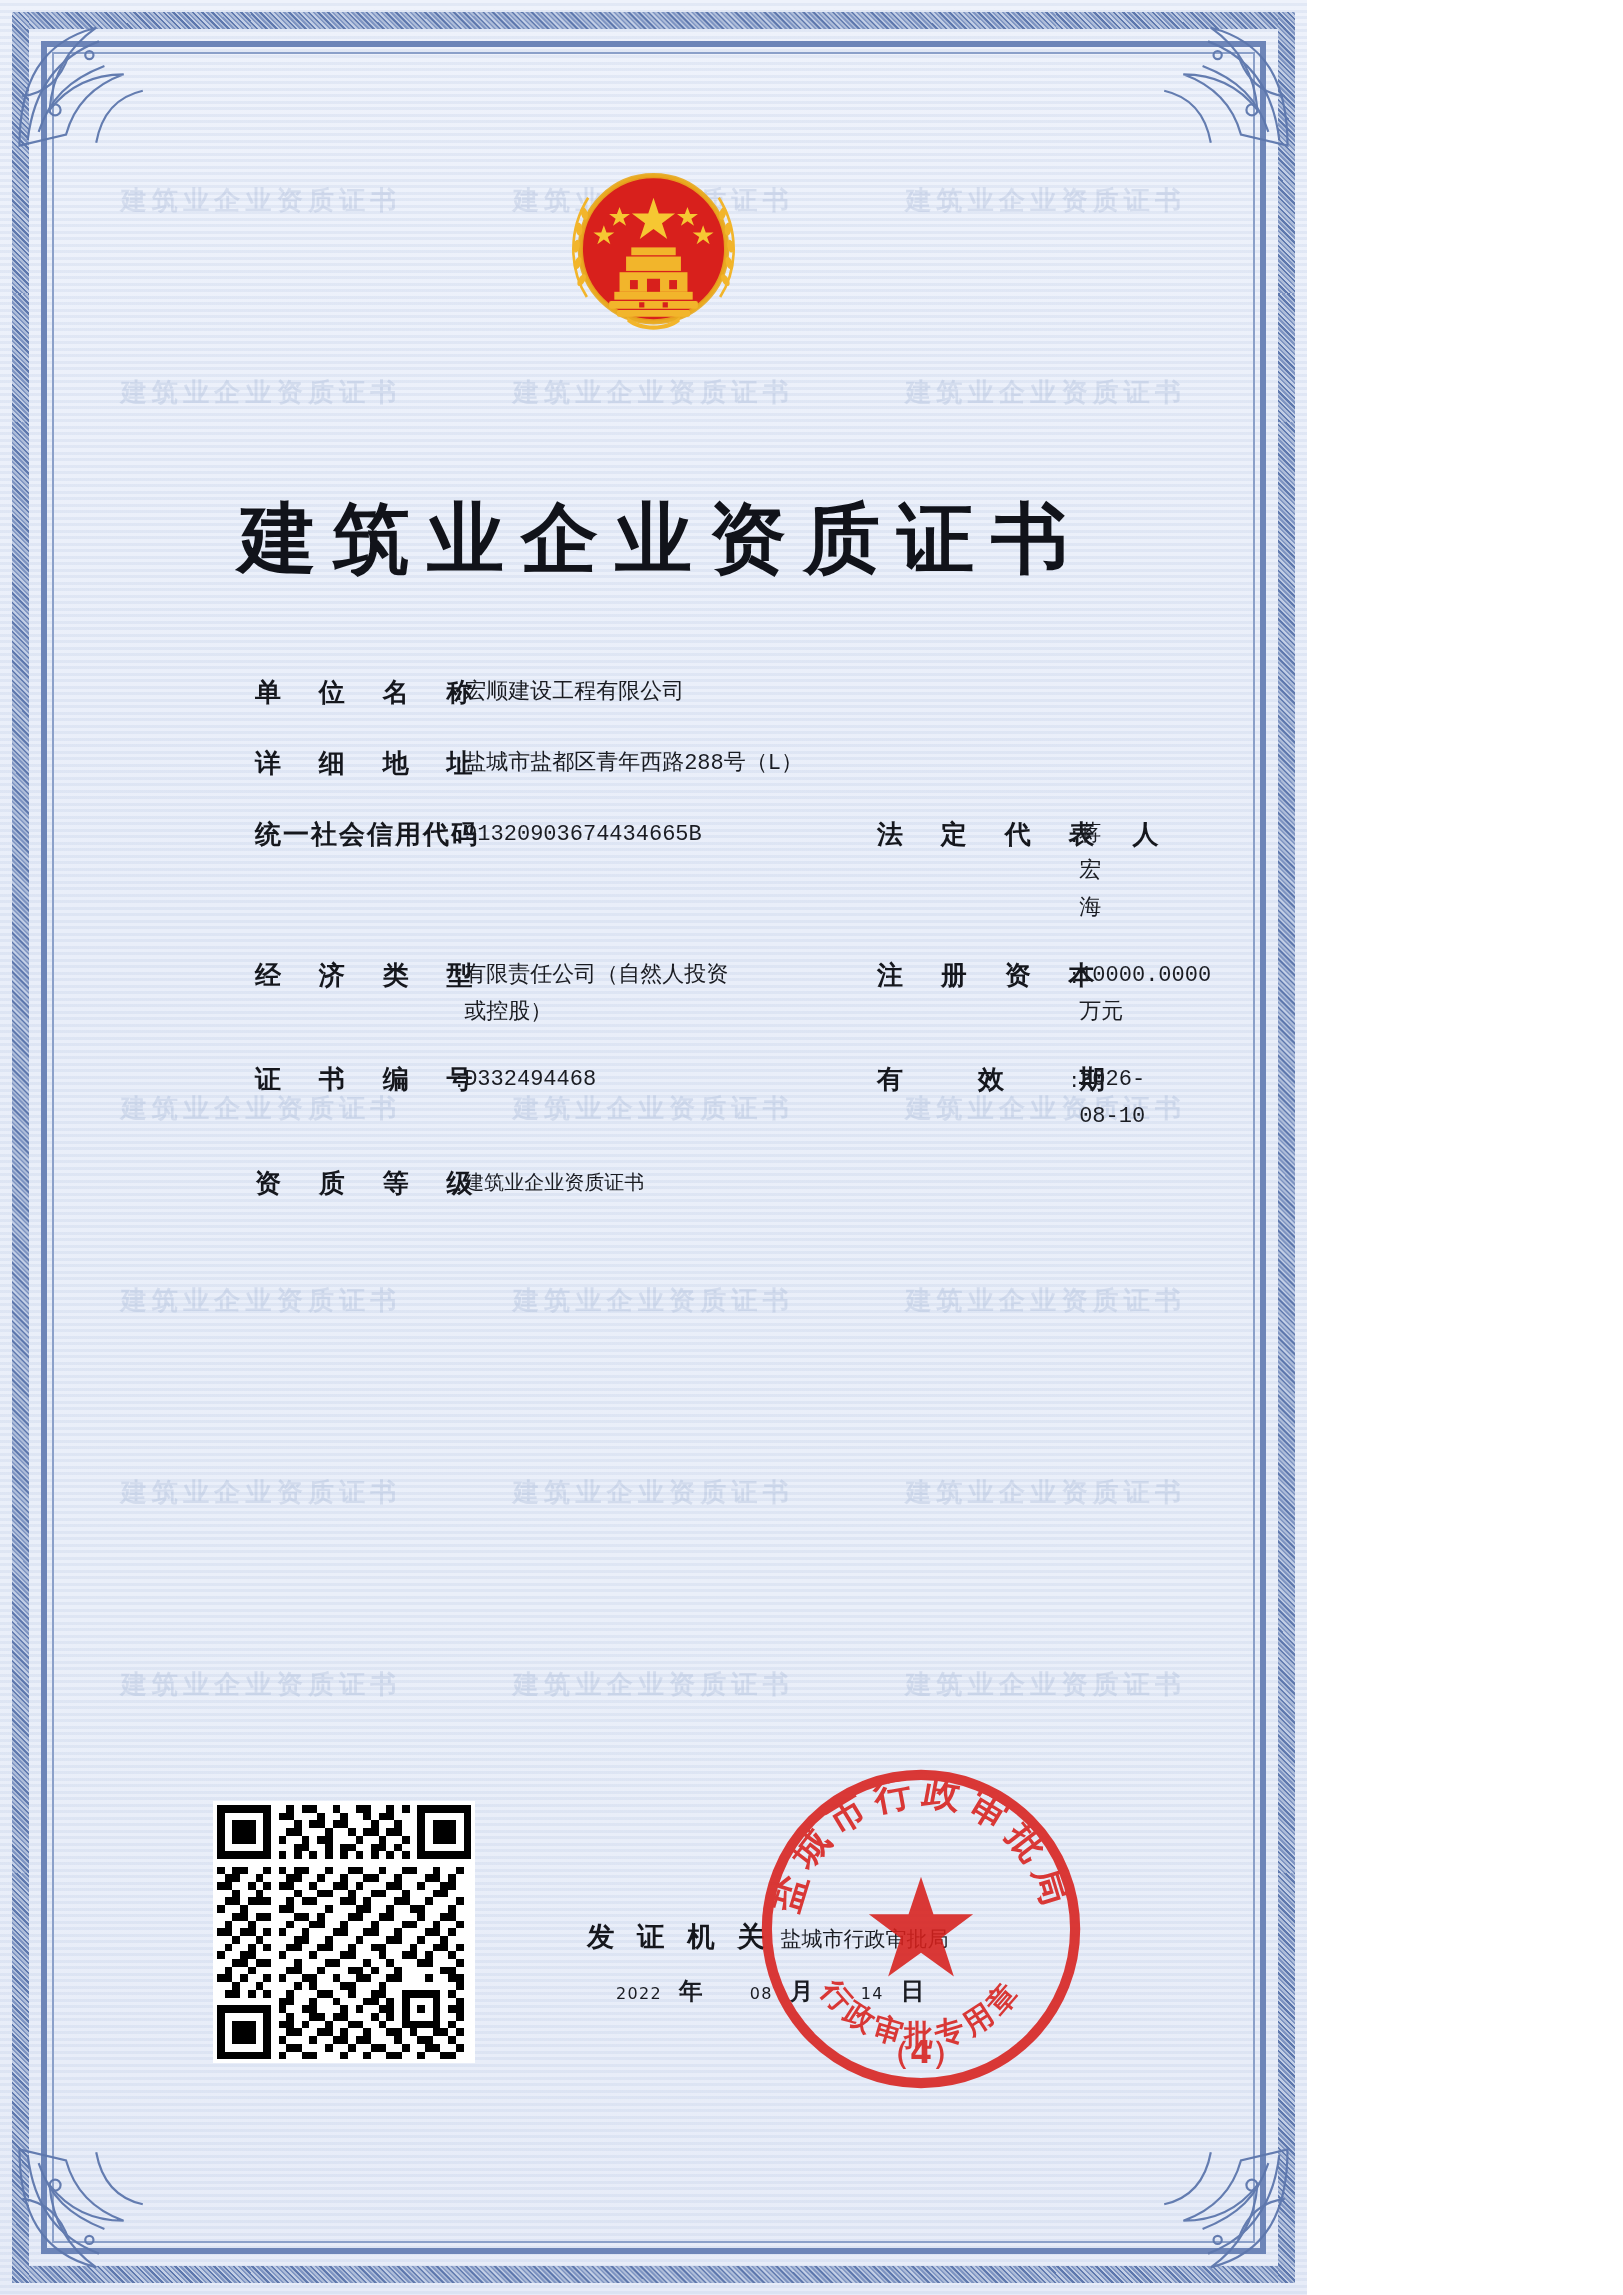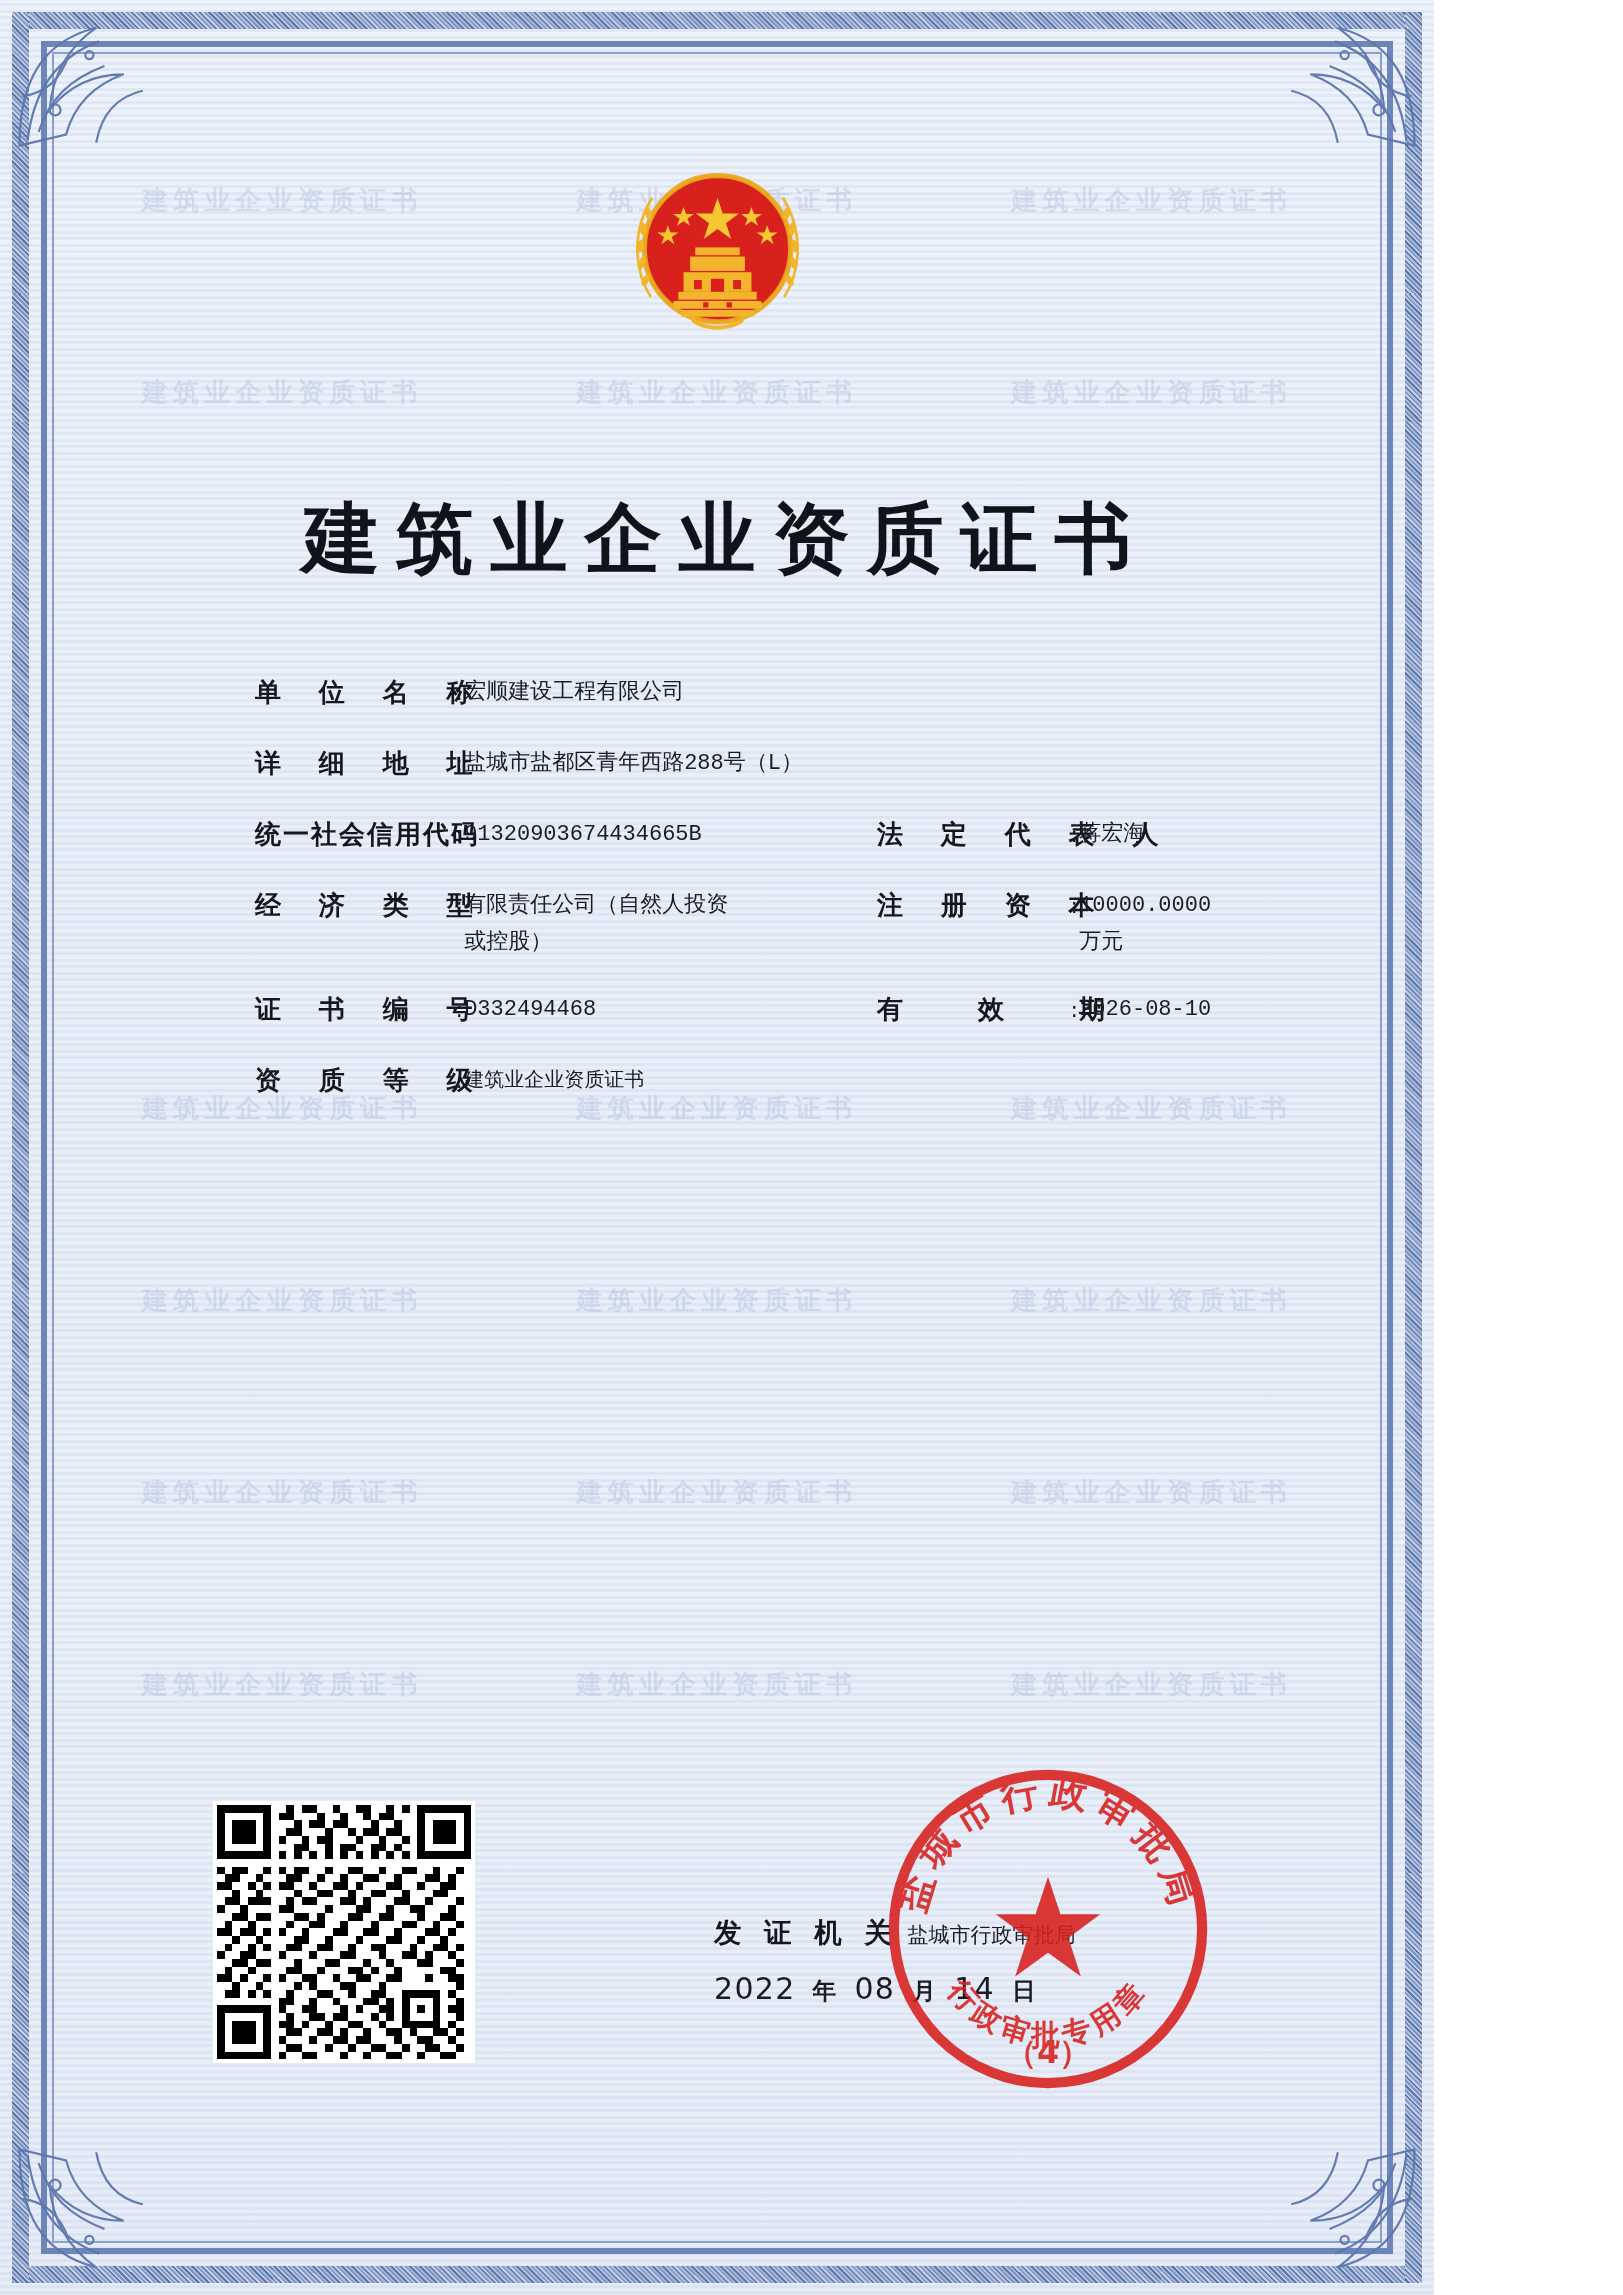--- a/index.html
+++ b/index.html
@@ -10,21 +10,21 @@
   body {
     width: 1623px;
     height: 2295px;
     font-family: "DejaVu Sans", "Liberation Sans", sans-serif;
     overflow: hidden;
   }
 
   
   .cert {
     position: relative;
-    width: 1434px;
+    width: 1307px;
     height: 2295px;
     box-sizing: border-box;
     background:
       repeating-linear-gradient(
         to bottom,
         rgba(255,255,255,0.0) 0px,
         rgba(255,255,255,0.0) 3.3px,
         rgba(160,180,215,0.16) 3.3px,
         rgba(160,180,215,0.16) 6.5px
       ),
@@ -232,21 +232,21 @@
     color: #1a1c22;
     margin-left: 9.2px;
   }
   .date-line {
     display: flex;
     align-items: baseline;
     font-size: 23.6px;
     color: #1a1c22;
     letter-spacing: 1.3px;
   }
-  .date-line .dnum { font-size: 30px; }
+  .date-line .dnum { font-size: 16px; margin-left: 29px; }
   .date-line .dch { font-size: 23.6px; font-weight: bold; margin: 0 17px; }
 
   
   .seal {
     position: absolute;
     right: 216px;
     bottom: 196px;
     width: 340px;
     height: 340px;
     pointer-events: none;

